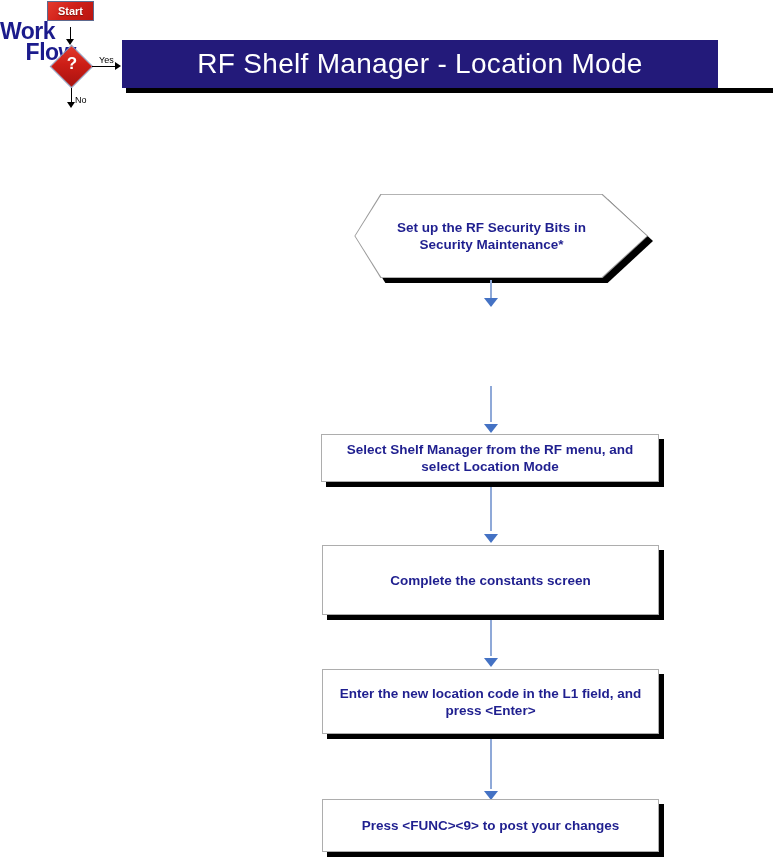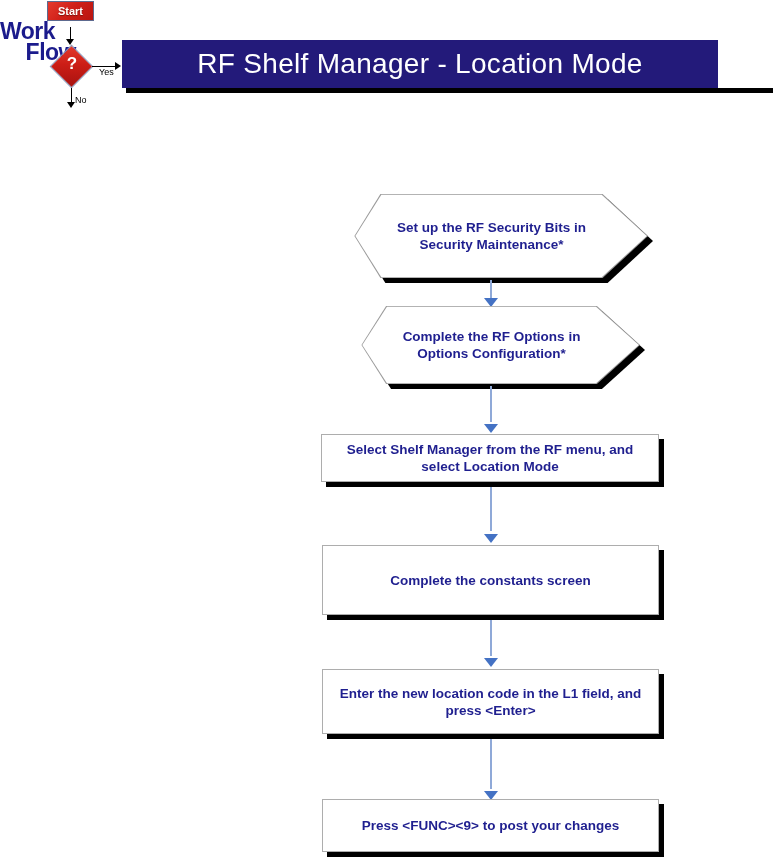--- a/index.html
+++ b/index.html
@@ -272,21 +272,21 @@
     <div class="mini-arrow" style="left:70px; top:27px; width:1px; height:14px;"></div>
     <div style="position:absolute; left:66px; top:39px; width:0; height:0; border-left:4px solid transparent; border-right:4px solid transparent; border-top:6px solid #000;"></div>
 
     <div id="diamond">
       <div class="dshape"></div>
       <div class="qmark">?</div>
     </div>
 
     <div class="mini-arrow" style="left:92px; top:66px; width:25px; height:1px;"></div>
     <div style="position:absolute; left:115px; top:62px; width:0; height:0; border-top:4px solid transparent; border-bottom:4px solid transparent; border-left:6px solid #000;"></div>
-    <div class="mini-label" style="left:99px; top:55px;margin-top:12px;">Yes</div>
+    <div class="mini-label" style="left:99px; top:55px;">Yes</div>
 
     <div class="mini-arrow" style="left:71px; top:88px; width:1px; height:16px;"></div>
     <div style="position:absolute; left:67px; top:102px; width:0; height:0; border-left:4px solid transparent; border-right:4px solid transparent; border-top:6px solid #000;"></div>
     <div class="mini-label" style="left:75px; top:95px;">No</div>
   </div>
 
   <div id="title-banner-shadow"></div>
   <div id="title-banner">
     <div id="title-text">RF Shelf Manager - Location Mode</div>
   </div>
@@ -295,26 +295,20 @@
     <div class="hex-shadow"></div>
     <div class="hex-body"></div>
     <div class="hex-inner"></div>
     <div class="shape-text">Set up the RF Security Bits in Security Maintenance*</div>
   </div>
 
   <div class="conn" style="left:490px; top:280px; height:26px;"></div>
   <div class="conn-head" style="left:484px; top:298px;"></div>
 
 
-  <div class="hex" style="left:343px; top:306px; width:297px; height:78px;">
-    <div class="hex-shadow"></div>
-    <div class="hex-body"></div>
-    <div class="hex-inner"></div>
-    <div class="shape-text">Complete the RF Options in Options Configuration*</div>
-  </div>
 
   <div class="conn" style="left:490px; top:386px; height:36px;"></div>
   <div class="conn-head" style="left:484px; top:424px;"></div>
 
   <div class="proc" style="left:321px; top:434px; width:338px; height:48px;">
     <div class="proc-shadow"></div>
     <div class="proc-body"></div>
     <div class="shape-text">Select Shelf Manager from the RF menu, and select Location Mode</div>
   </div>
 

